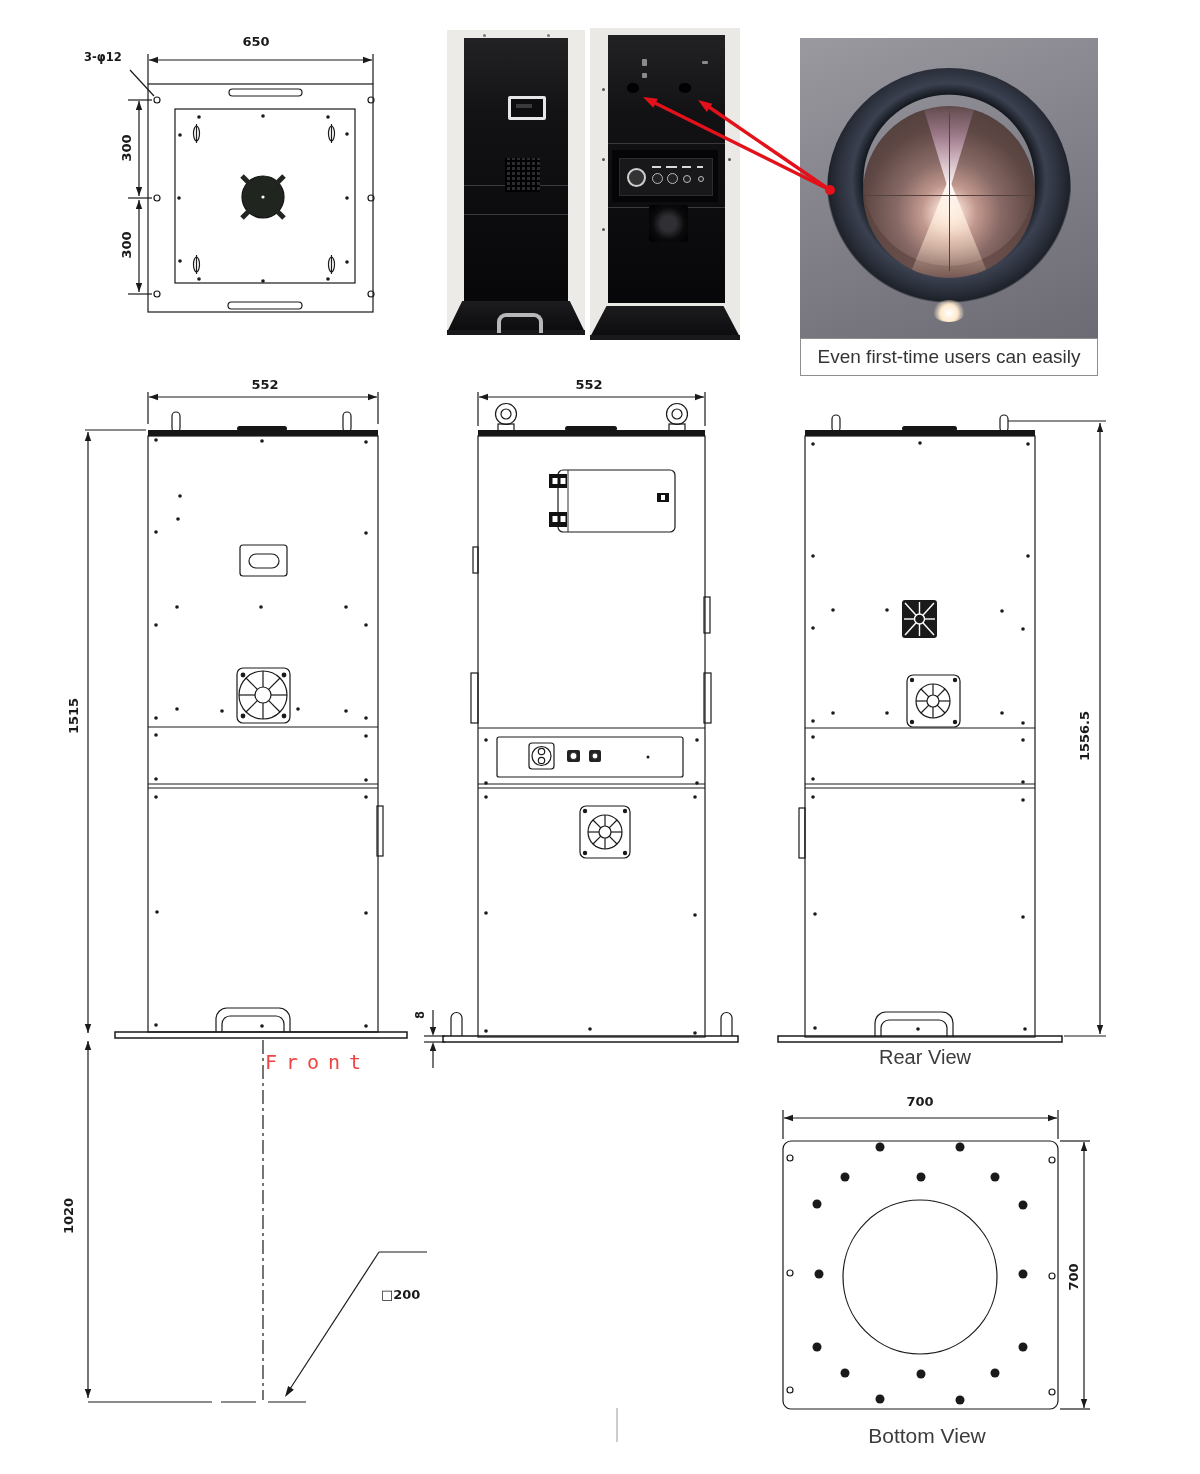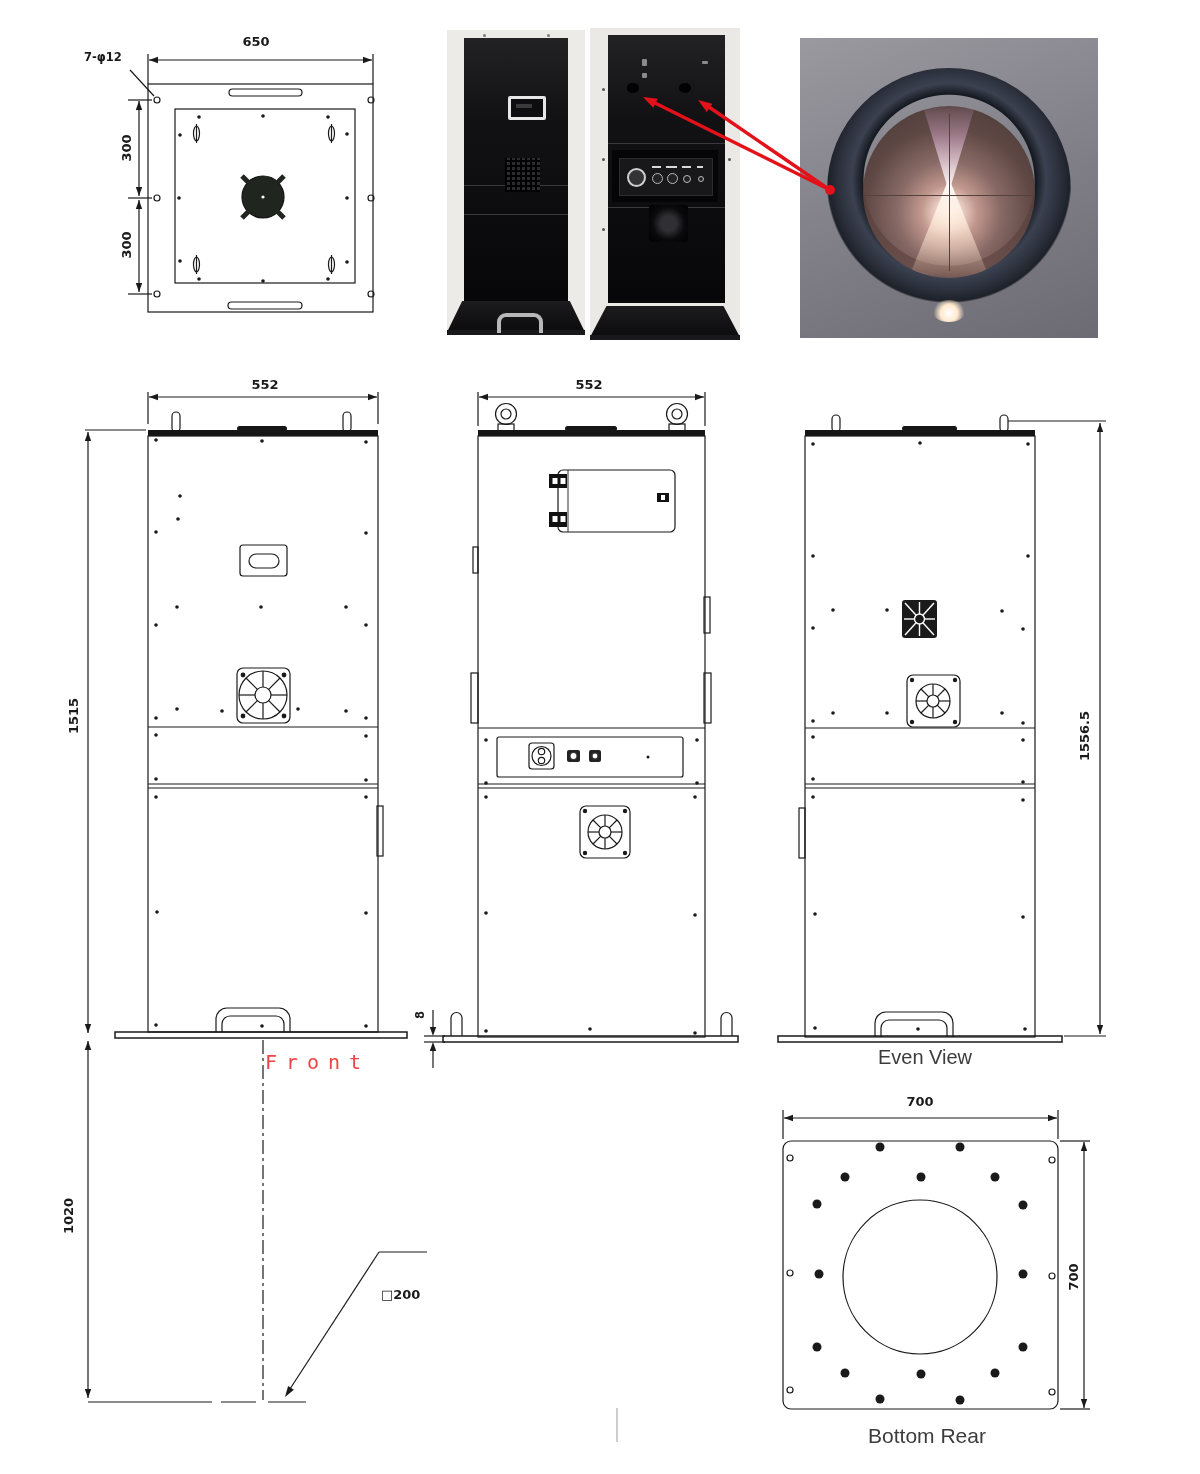--- a/index.html
+++ b/index.html
@@ -117,20 +117,23 @@
   <div class="abs" id="photo-lens">
     <div class="lens-ring"></div>
     <div class="lens-glass">
       <div class="flare-low"></div>
       <div class="flare-high"></div>
       <div class="xh" style="left:0;top:52%;width:100%;height:1px;"></div>
       <div class="xh" style="left:50%;top:4%;width:1px;height:92%;"></div>
     </div>
     <div class="lens-glow"></div>
   </div>
+  <div class="abs" id="lens-caption-box">
+    <span>Even first-time users can easily</span>
+  </div>
 
   <svg width="1200" height="1474" viewBox="0 0 1200 1474">
     <g stroke="#1a1a1a" fill="none" stroke-width="1.2">
 
       <g>
         <rect x="148" y="84" width="225" height="228"></rect>
         <rect x="229" y="89" width="73" height="7" rx="3.5"></rect>
         <rect x="228" y="302" width="74" height="7" rx="3.5"></rect>
         <circle cx="157" cy="100" r="3"></circle>
           <circle cx="371" cy="100" r="3"></circle>
@@ -492,32 +495,32 @@
         <line x1="1084" y1="1142" x2="1084" y2="1408"></line>
         <polygon points="1084,1142 1080.8,1151 1087.2,1151" fill="#1a1a1a" stroke="none"></polygon>
         <polygon points="1084,1408 1080.8,1399 1087.2,1399" fill="#1a1a1a" stroke="none"></polygon>
       </g>
 
       <line x1="617" y1="1408" x2="617" y2="1442" stroke="#9a9a9a" stroke-width="1"></line>
     </g>
   </svg>
 
   <div class="abs dim" style="left:226px;top:35px;width:60px;text-align:center;">650</div>
-  <div class="abs dim small" style="left:84px;top:50px;width:60px;text-align:left;">7-φ12</div>
+  <div class="abs dim small" style="left:84px;top:50px;width:60px;text-align:left;">3-φ12</div>
   <div class="abs dim dimv" style="left:107px;top:141px;width:40px;">300</div>
   <div class="abs dim dimv" style="left:107px;top:238px;width:40px;">300</div>
 
   <div class="abs dim" style="left:235px;top:378px;width:60px;">552</div>
   <div class="abs dim" style="left:559px;top:378px;width:60px;">552</div>
   <div class="abs dim dimv" style="left:46px;top:709px;width:56px;">1515</div>
   <div class="abs dim dimv" style="left:41px;top:1209px;width:56px;">1020</div>
   <div class="abs dim dimv small" style="left:411px;top:1008px;width:18px;">8</div>
   <div class="abs dim" style="left:381px;top:1288px;width:52px;text-align:left;">□200</div>
   <div class="abs dim dimv" style="left:1050px;top:729px;width:70px;">1556.5</div>
 
   <div class="abs front-label" style="left:255px;top:1050px;width:125px;">Front</div>
-  <div class="abs cap" style="left:845px;top:1046px;width:160px;font-size:20px;">Even View</div>
+  <div class="abs cap" style="left:845px;top:1046px;width:160px;font-size:20px;">Rear View</div>
 
   <div class="abs dim" style="left:890px;top:1095px;width:60px;">700</div>
   <div class="abs dim dimv" style="left:1052px;top:1270px;width:44px;">700</div>
-  <div class="abs cap" style="left:837px;top:1424px;width:180px;font-size:21px;">Bottom Rear</div>
+  <div class="abs cap" style="left:837px;top:1424px;width:180px;font-size:21px;">Bottom View</div>
 
 </div>
 
 </body></html>

